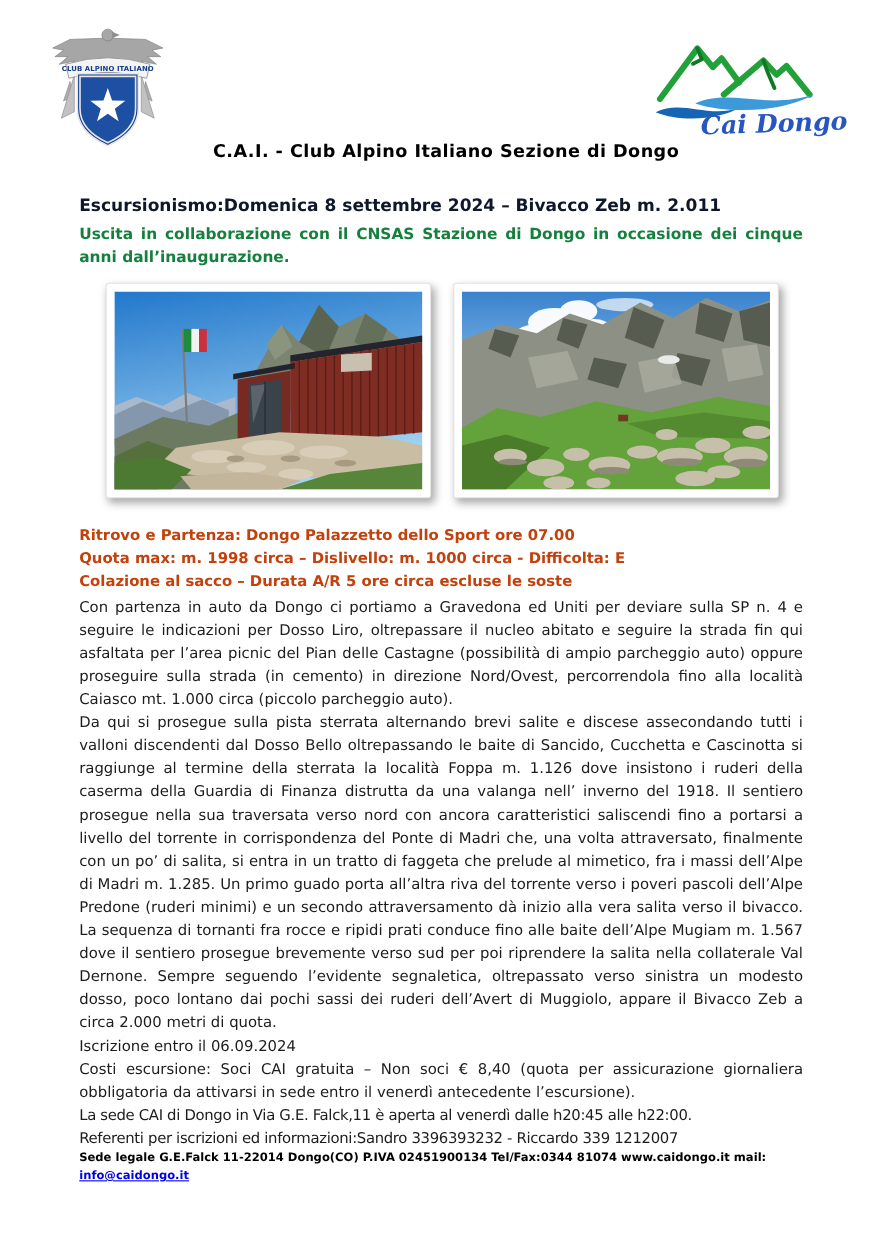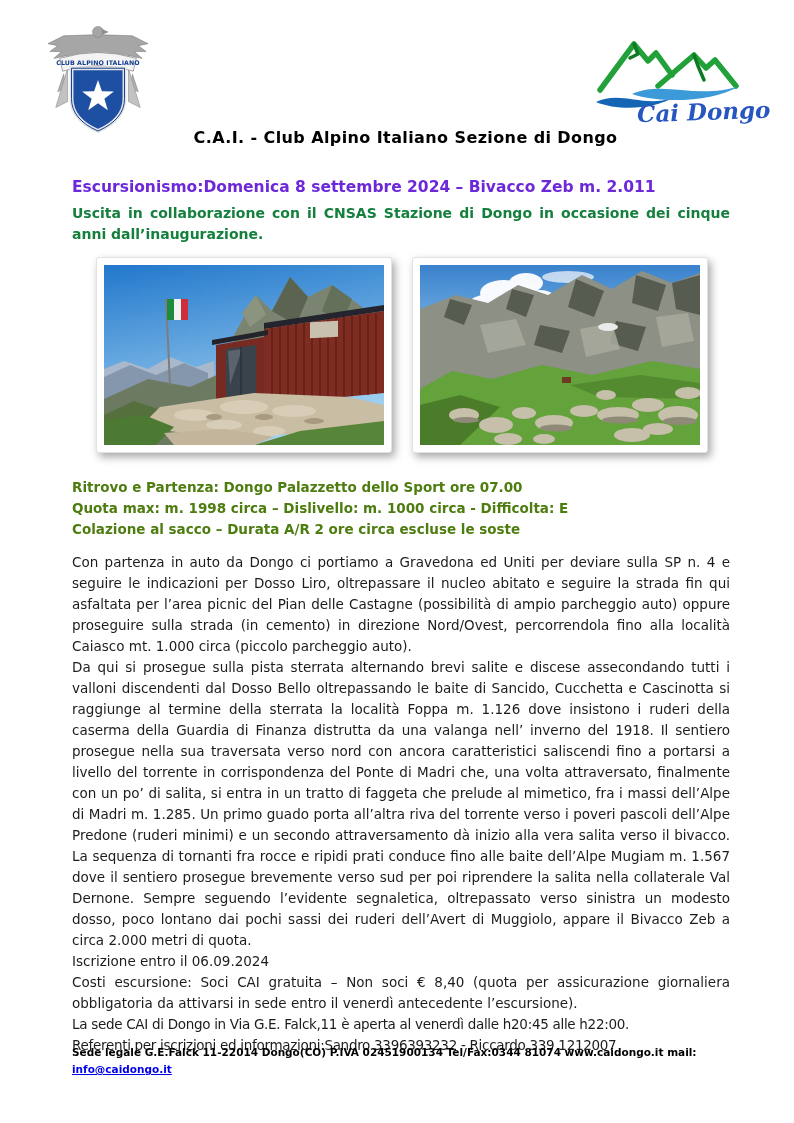--- a/index.html
+++ b/index.html
@@ -33,21 +33,21 @@
     letter-spacing: 0.4px;
   }
   .content {
     position: absolute;
     left: 72px; top: 176px;
     width: 658px;
   }
   .event-heading {
     font-size: 15.5px;
     font-weight: bold;
-    color: #6d28d9;
+    color: #0f172a;
     line-height: 22px;
     margin-bottom: 5px;
     white-space: nowrap;
   }
   .event-sub {
     font-size: 14px;
     font-weight: bold;
     color: #15803d;
     line-height: 21px;
     text-align: justify;
@@ -61,25 +61,25 @@
   }
   .photo {
     background: #ffffff;
     border: 1px solid #e2e2e2;
     border-radius: 3px;
     padding: 7px;
     box-shadow: 3px 4px 8px rgba(0,0,0,0.35);
   }
   .photo svg { display: block; width: 280px; height: 180px; }
   .red-block {
-    color: #4d7c0f;
+    color: #c2410c;
     font-weight: bold;
     font-size: 13.5px;
     line-height: 21px;
-    margin-bottom: 12px;
+    margin-bottom: 2px;
   }
   .body-text {
     font-size: 13.5px;
     line-height: 21px;
     text-align: justify;
     color: #1c1c1c;
   }
   .bold { font-weight: normal; }
   .tight { letter-spacing: -0.3px; }
   .footer {
@@ -260,21 +260,21 @@
               <ellipse cx="260" cy="156" rx="17" ry="4"></ellipse>
           </g>
           <rect x="142" y="112" width="9" height="6" fill="#6e3b22"></rect>
         </svg>
       </figure>
     </div>
 
     <div class="red-block">
       <p>Ritrovo e Partenza: Dongo Palazzetto dello Sport ore 07.00</p>
       <p>Quota max: m. 1998 circa – Dislivello: m. 1000 circa - Difficolta: E</p>
-      <p>Colazione al sacco – Durata A/R 2 ore circa escluse le soste</p>
+      <p>Colazione al sacco – Durata A/R 5 ore circa escluse le soste</p>
     </div>
 
     <p class="body-text">Con partenza in auto da Dongo ci portiamo a Gravedona ed Uniti per deviare sulla SP n. 4 e seguire le indicazioni per Dosso Liro, oltrepassare il nucleo abitato e seguire la strada fin qui asfaltata per l’area picnic del Pian delle Castagne (possibilità di ampio parcheggio auto) oppure proseguire sulla strada (in cemento) in direzione Nord/Ovest, percorrendola fino alla località Caiasco mt. 1.000 circa (piccolo parcheggio auto).</p>
     <p class="body-text">Da qui si prosegue sulla pista sterrata alternando brevi salite e discese assecondando tutti i valloni discendenti dal Dosso Bello oltrepassando le baite di Sancido, Cucchetta e Cascinotta si raggiunge al termine della sterrata la località Foppa m. 1.126 dove insistono i ruderi della caserma della Guardia di Finanza distrutta da una valanga nell’ inverno del 1918. Il sentiero prosegue nella sua traversata verso nord con ancora caratteristici saliscendi fino a portarsi a livello del torrente in corrispondenza del Ponte di Madri che, una volta attraversato, finalmente con un po’ di salita, si entra in un tratto di faggeta che prelude al mimetico, fra i massi dell’Alpe di Madri m. 1.285. Un primo guado porta all’altra riva del torrente verso i poveri pascoli dell’Alpe Predone (ruderi minimi) e un secondo attraversamento dà inizio alla vera salita verso il bivacco. La sequenza di tornanti fra rocce e ripidi prati conduce fino alle baite dell’Alpe Mugiam m. 1.567 dove il sentiero prosegue brevemente verso sud per poi riprendere la salita nella collaterale Val Dernone. Sempre seguendo l’evidente segnaletica, oltrepassato verso sinistra un modesto dosso, poco lontano dai pochi sassi dei ruderi dell’Avert di Muggiolo, appare il Bivacco Zeb a circa 2.000 metri di quota.</p>
 
     <p class="body-text bold">Iscrizione entro il 06.09.2024</p>
     <p class="body-text bold">Costi escursione: Soci CAI gratuita – Non soci € 8,40 (quota per assicurazione giornaliera obbligatoria da attivarsi in sede entro il venerdì antecedente l’escursione).</p>
     <p class="body-text bold tight">La sede CAI di Dongo in Via G.E. Falck,11 è aperta al venerdì dalle h20:45 alle h22:00.</p>
     <p class="body-text bold tight">Referenti per iscrizioni ed informazioni:Sandro 3396393232 - Riccardo 339 1212007</p>
   </div>

